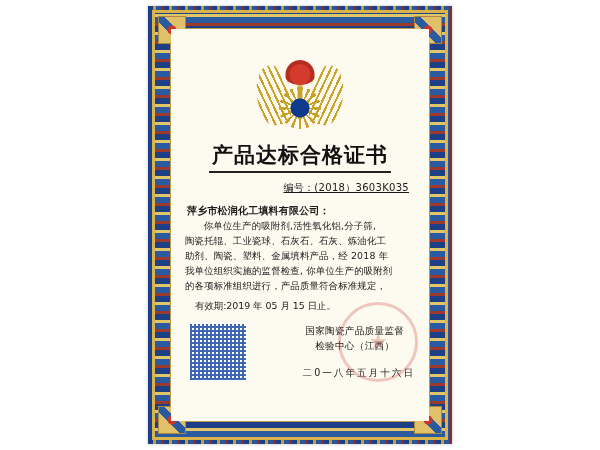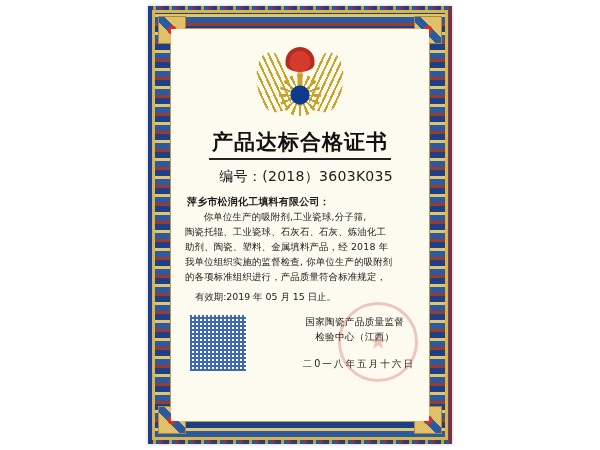--- a/index.html
+++ b/index.html
@@ -86,21 +86,21 @@
     left: 23px;
     top: 23px;
     right: 23px;
     bottom: 23px;
     z-index: 5;
     background: #fdfaf0;
     color: #1a1a1a;
     display: flex;
     flex-direction: column;
     align-items: center;
-    padding: 7px 14px 8px 14px;
+    padding: 20px 14px 8px 14px;
     box-sizing: border-box;
   }
 
   
   .emblem {
     position: relative;
     width: 86px;
     height: 74px;
     margin-top: 8px;
     margin-bottom: 4px;
@@ -175,26 +175,27 @@
     text-align: center;
   }
   .title-rule {
     width: 182px;
     height: 2px;
     background: #222;
     margin-bottom: 8px;
   }
 
   .cert-number {
-    font-size: 14px;
+    font-size: 10px;
     color: #1a1a1a;
     align-self: flex-end;
-    margin-right: 22px;
+    margin-right: 6px;
     margin-bottom: 9px;
     letter-spacing: 0.3px;
+    text-decoration: underline;
   }
 
   .company {
     align-self: flex-start;
     font-size: 10px;
     font-weight: bold;
     margin-left: 2px;
     letter-spacing: 0.2px;
   }
 
@@ -300,21 +301,21 @@
       </div>
 
       <div class="cert-title">产品达标合格证书</div>
       <div class="title-rule"></div>
 
       <div class="cert-number">编号：(2018）3603K035</div>
 
       <div class="company">萍乡市松润化工填料有限公司：</div>
 
       <div class="body-text">
-        <p class="indent">你单位生产的吸附剂,工业瓷球,分子筛,</p>
+        <p class="indent">你单位生产的吸附剂,活性氧化铝,分子筛,</p>
         <p>陶瓷托辊、工业瓷球、石灰石、石灰、炼油化工</p>
         <p>助剂、陶瓷、塑料、金属填料产品，经 2018 年</p>
         <p>我单位组织实施的监督检查, 你单位生产的吸附剂</p>
         <p>的各项标准组织进行，产品质量符合标准规定，</p>
       </div>
 
       <div class="validity">有效期:2019 年 05 月 15 日止。</div>
 
       <div class="lower">
         <div class="qr"></div>

